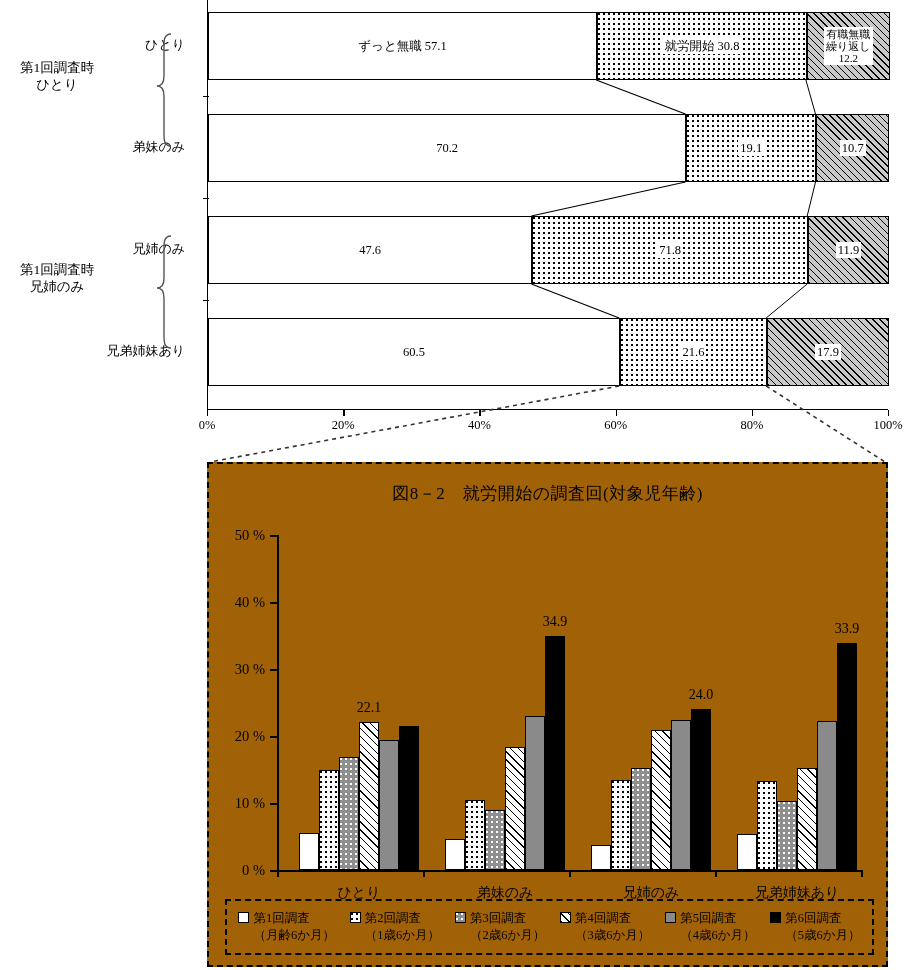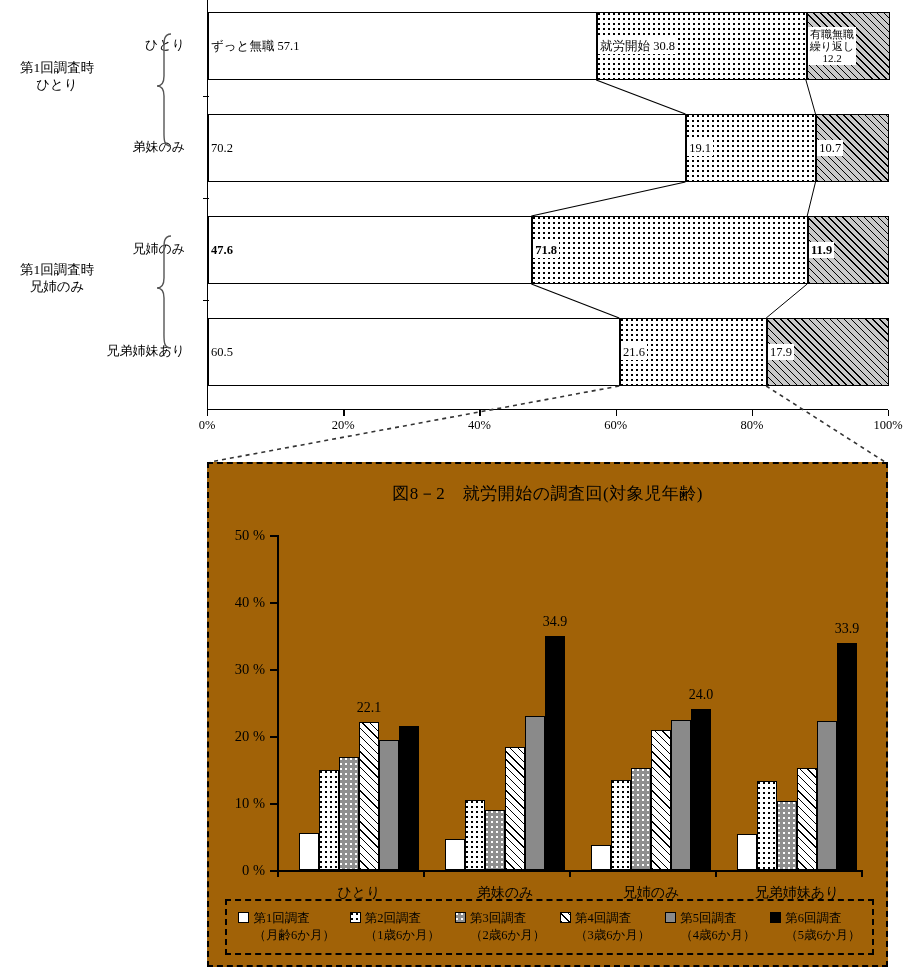--- a/index.html
+++ b/index.html
@@ -13,21 +13,21 @@
   
   #top-chart{position:absolute;left:0;top:0;width:920px;height:445px;}
 
   .plotframe{
     position:absolute;left:207px;top:0px;width:681px;height:410px;
     border-left:1.5px solid #000;border-bottom:1.5px solid #000;
     box-sizing:border-box;
   }
 
   .sbar{position:absolute;height:100%;box-sizing:border-box;
-        border:1.2px solid #000;display:flex;align-items:center;}
+        border:1.2px solid #000;display:flex;align-items:center;justify-content:center;}
   .sbar .v{font-size:12.5px;background:transparent;padding:0 2px;line-height:1.12;text-align:center;}
   .sbar .v.boxed{background:#fff;border:0;padding:1px 2px;}
 
   .fill-white{background:#fff;}
   .fill-dot{
     background-color:#fff;
     background-image:radial-gradient(circle at 1px 1px, #000 0.85px, transparent 1px);
     background-size:5px 5px;
   }
   .fill-hatch{
@@ -130,21 +130,21 @@
           <span class="v">70.2</span>
         </div>
         <div class="sbar fill-dot" style="left:478.2px;width:130.1px;">
           <span class="v boxed">19.1</span>
         </div>
         <div class="sbar fill-hatch" style="left:608.3px;width:72.9px;">
           <span class="v boxed">10.7</span>
         </div>
       </div>
 
-      <div class="rowwrap" style="top:216px;height:68px;font-weight:bold;">
+      <div class="rowwrap" style="top:216px;height:68px;">
         <div class="sbar fill-white" style="left:0px;width:324.2px;">
           <span class="v">47.6</span>
         </div>
         <div class="sbar fill-dot" style="left:324.2px;width:275.8px;">
           <span class="v boxed">71.8</span>
         </div>
         <div class="sbar fill-hatch" style="left:600.0px;width:81.1px;">
           <span class="v boxed">11.9</span>
         </div>
       </div>

